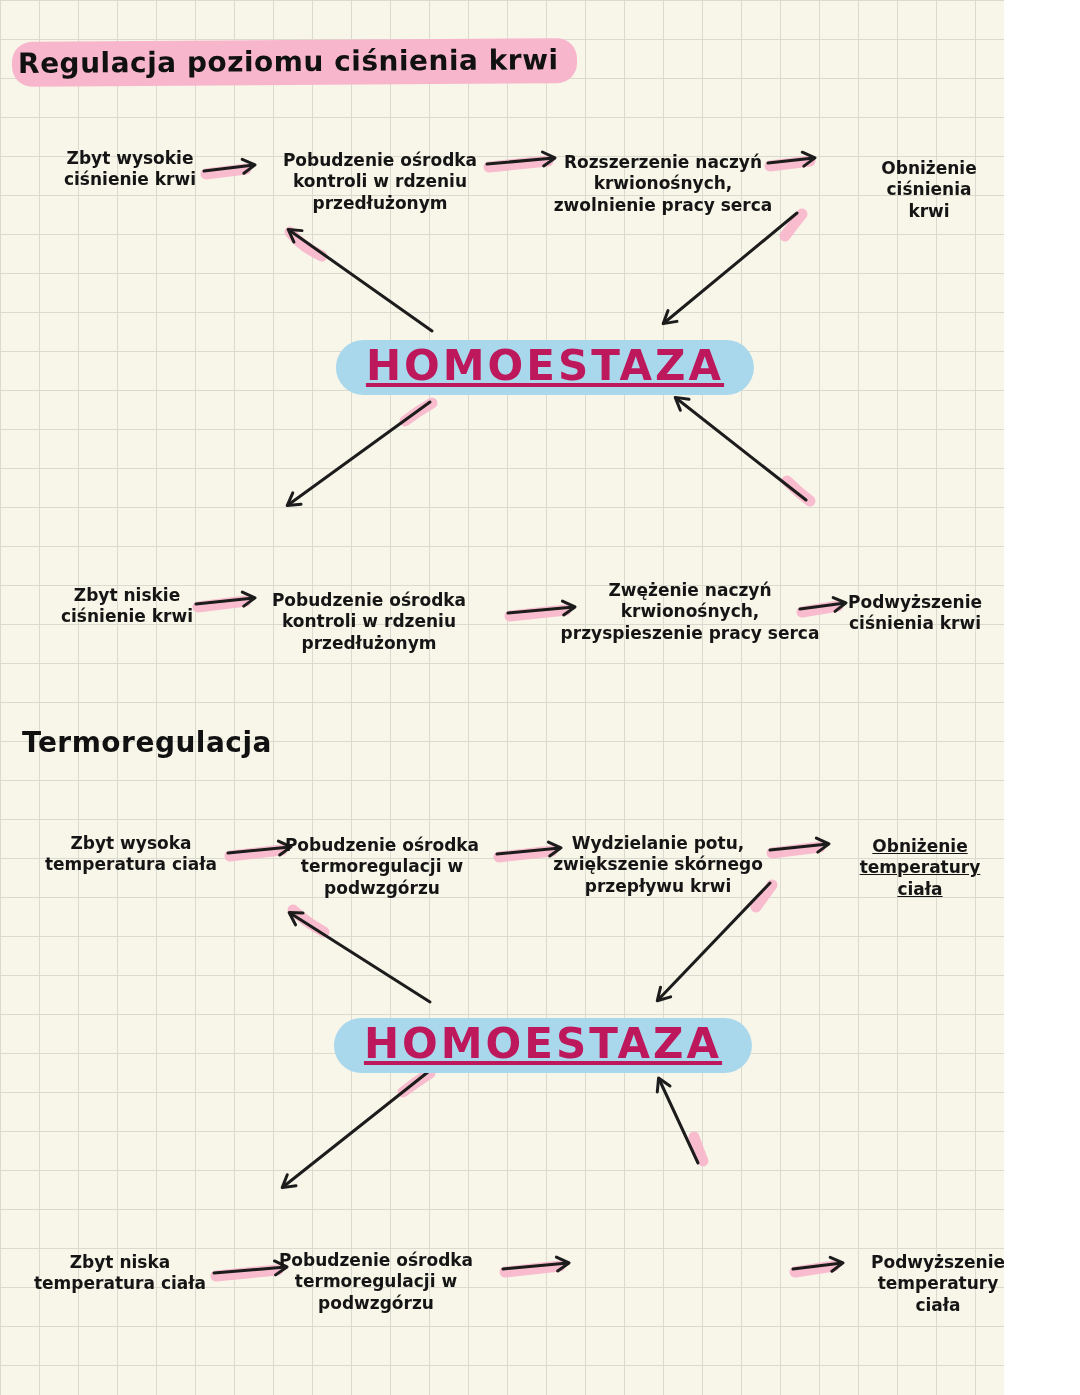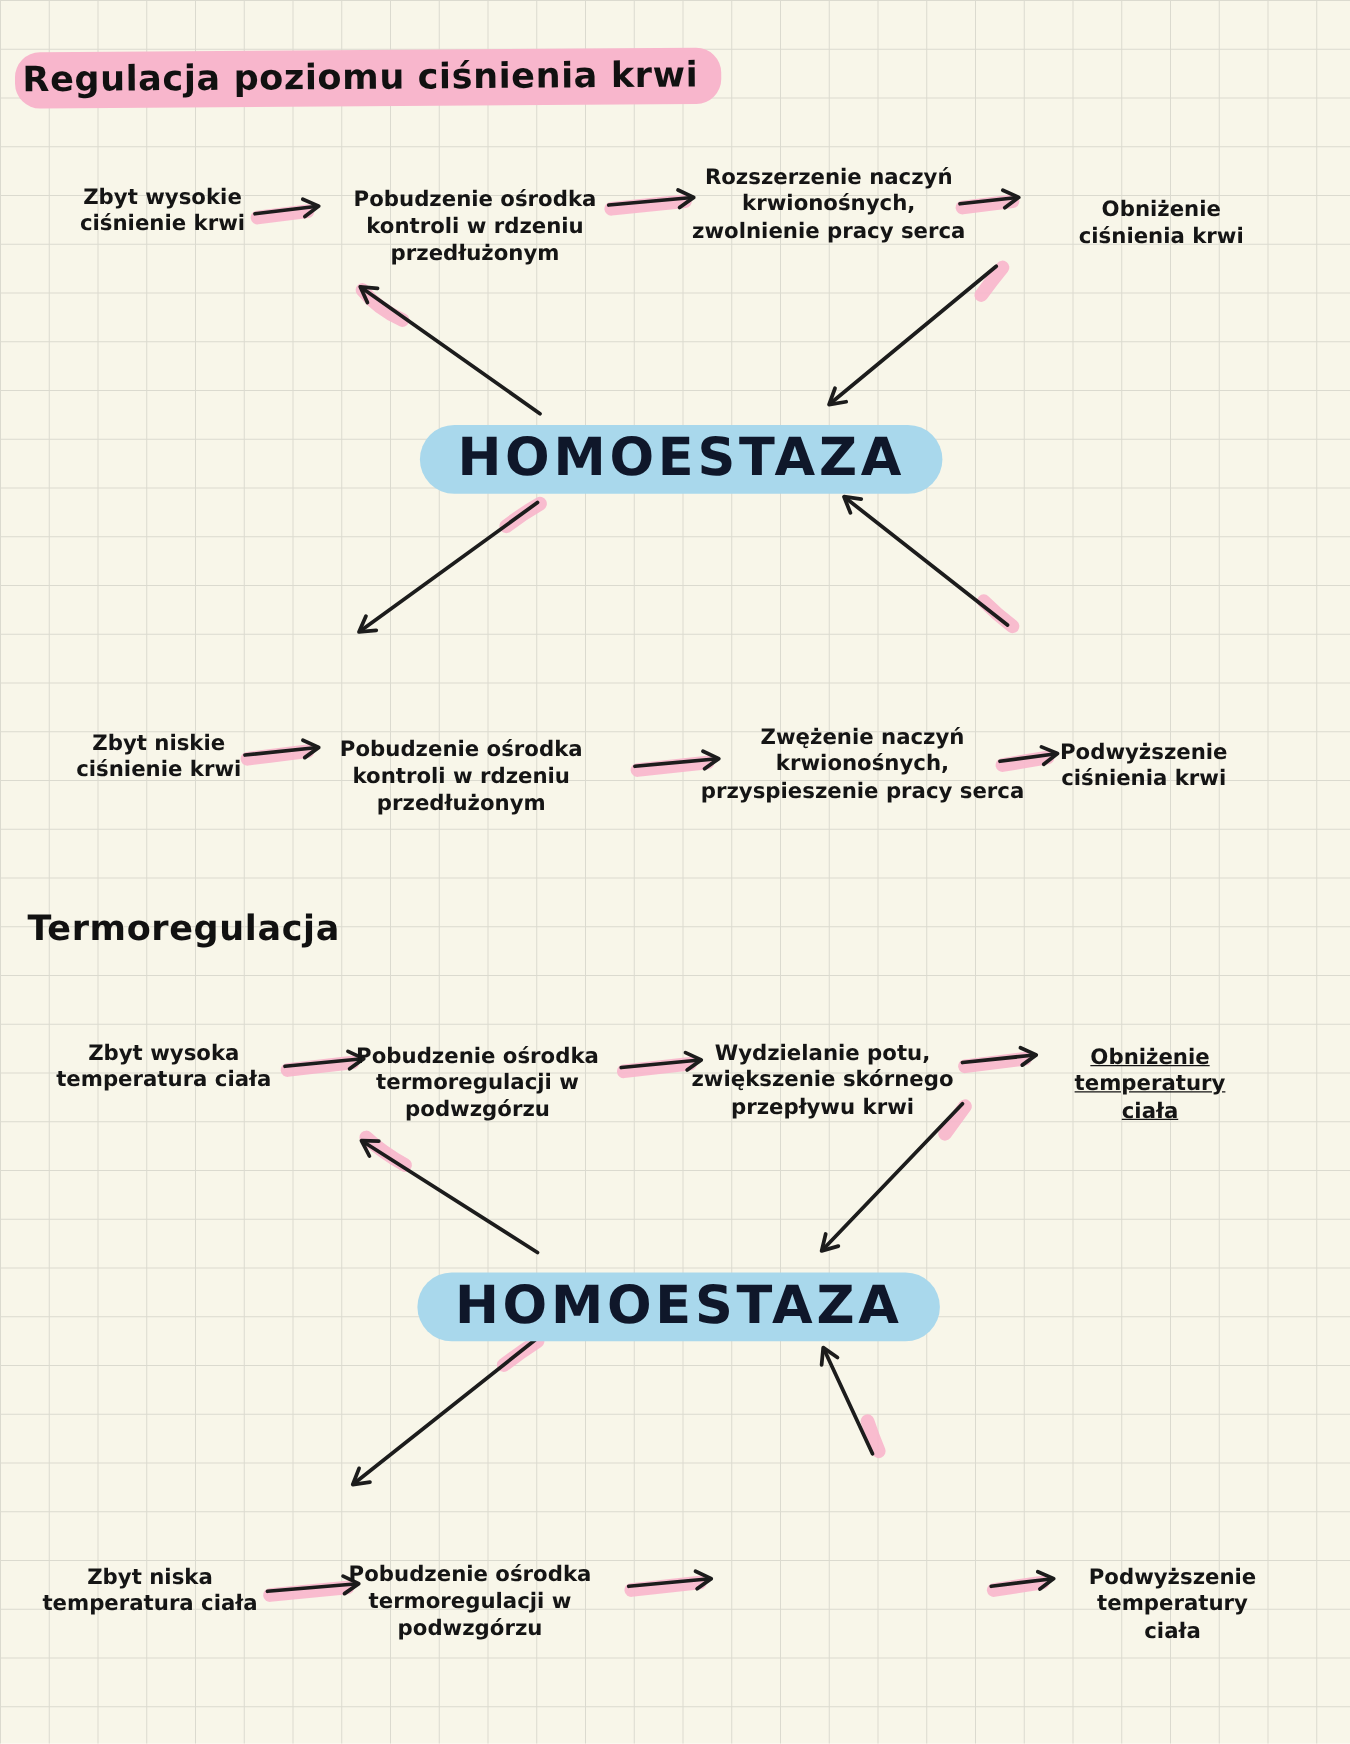--- a/index.html
+++ b/index.html
@@ -1,18 +1,18 @@
 <!DOCTYPE html>
 <html><head>
 <meta charset="utf-8">
 <style>
   html, body { margin: 0; padding: 0; }
   .page {
     position: relative;
-    width: 1080px;
+    width: 1004px;
     height: 1395px;
     overflow: hidden;
     background-color: #f8f6e9;
     background-image:
       linear-gradient(to right, #dbdacf 1px, transparent 1px),
       linear-gradient(to bottom, #dbdacf 1px, transparent 1px);
     background-size: 39px 39px;
     font-family: "DejaVu Sans", sans-serif;
     color: #161616;
   }
@@ -46,25 +46,26 @@
     font-size: 17px;
     line-height: 1.25;
     color: #151515;
   }
   .homeo {
     position: absolute;
     transform: translateX(-50%);
     font-weight: bold;
     font-size: 42px;
     letter-spacing: 3px;
-    color: #0f172a;
+    color: #be185d;
     background: #a9d8ec;
     border-radius: 28px;
     padding: 1px 30px 5px 30px;
     white-space: nowrap;
+    text-decoration: underline;
   }
 </style>
 </head>
 <body>
 
 <div class="page">
 
   <svg class="connectors" viewBox="0 0 1080 1395" width="1080" height="1395" aria-hidden="true">
     <defs>
       <marker id="ah" viewBox="0 0 20 20" refX="15" refY="10" markerWidth="20" markerHeight="20" orient="auto" markerUnits="userSpaceOnUse">
@@ -121,21 +122,21 @@
     </g>
   </svg>
 
   <h1 class="section-title pink-hl" style="left:12px; top:40px;">Regulacja poziomu ciśnienia krwi</h1>
 
   <div class="node" style="left:130px; top:148px;">Zbyt wysokie
 ciśnienie krwi</div>
   <div class="node" style="left:380px; top:150px;">Pobudzenie ośrodka
 kontroli w rdzeniu
 przedłużonym</div>
-  <div class="node" style="left:663px; top:132px;text-align:center;">Rozszerzenie naczyń
+  <div class="node" style="left:663px; top:152px;text-align:center;">Rozszerzenie naczyń
 krwionośnych,
 zwolnienie pracy serca</div>
   <div class="node" style="left:929px; top:158px;">Obniżenie ciśnienia krwi</div>
 
   <div class="homeo" style="left:545px; top:340px;">HOMOESTAZA</div>
 
   <div class="node" style="left:127px; top:585px;">Zbyt niskie
 ciśnienie krwi</div>
   <div class="node" style="left:369px; top:590px;">Pobudzenie ośrodka
 kontroli w rdzeniu

